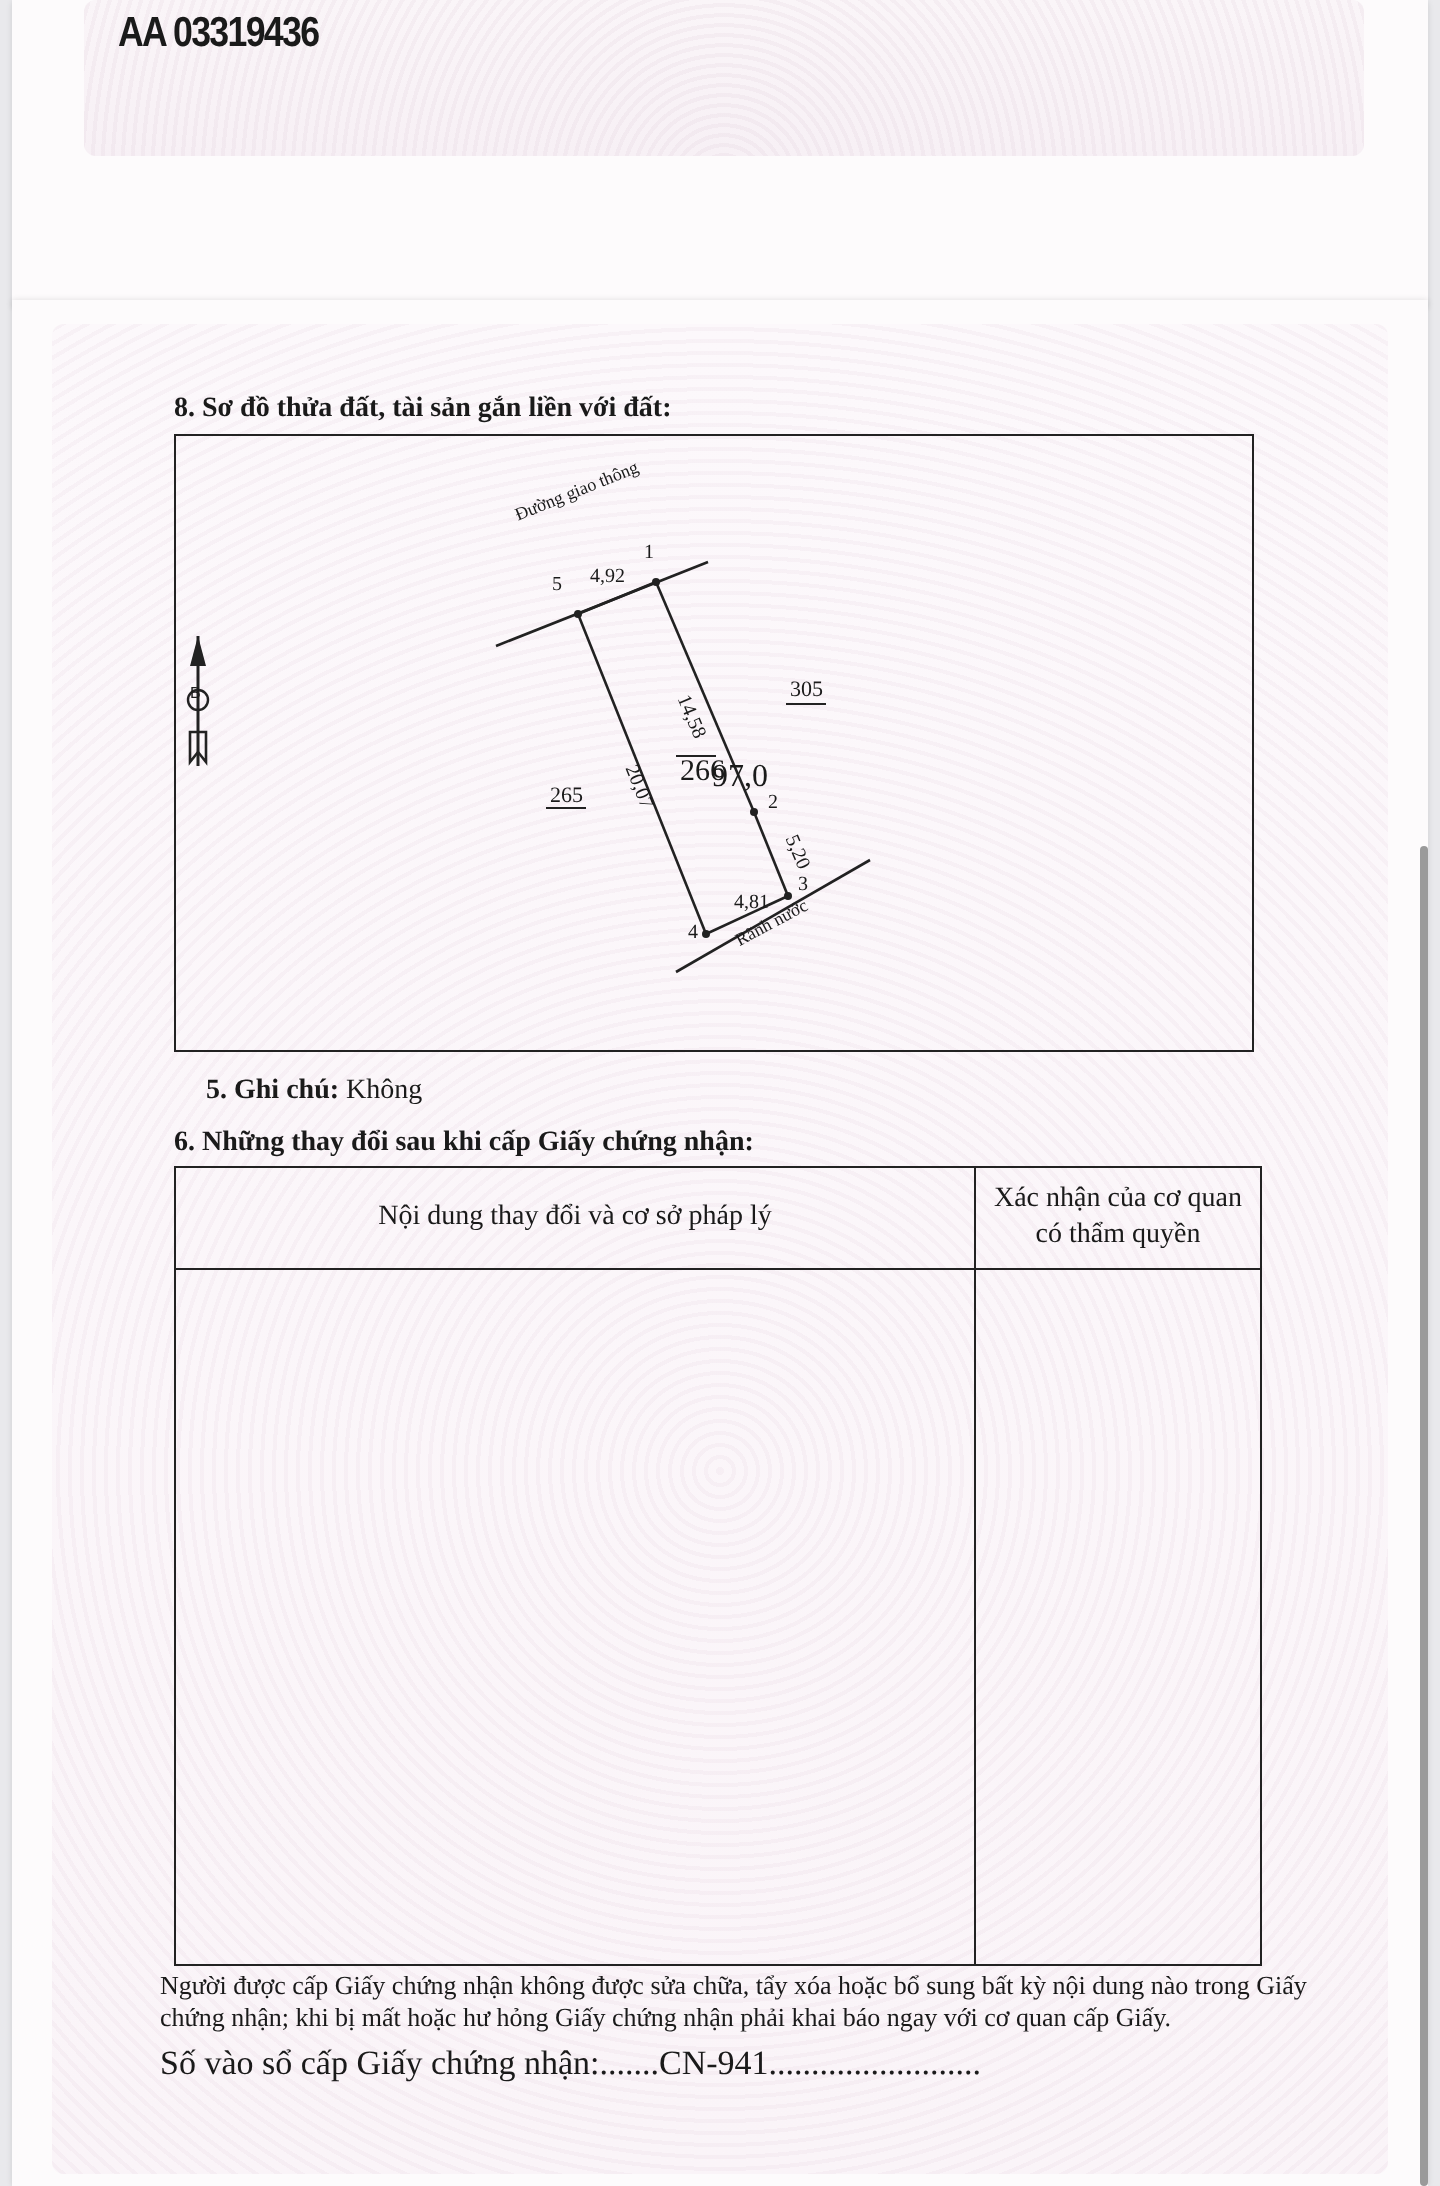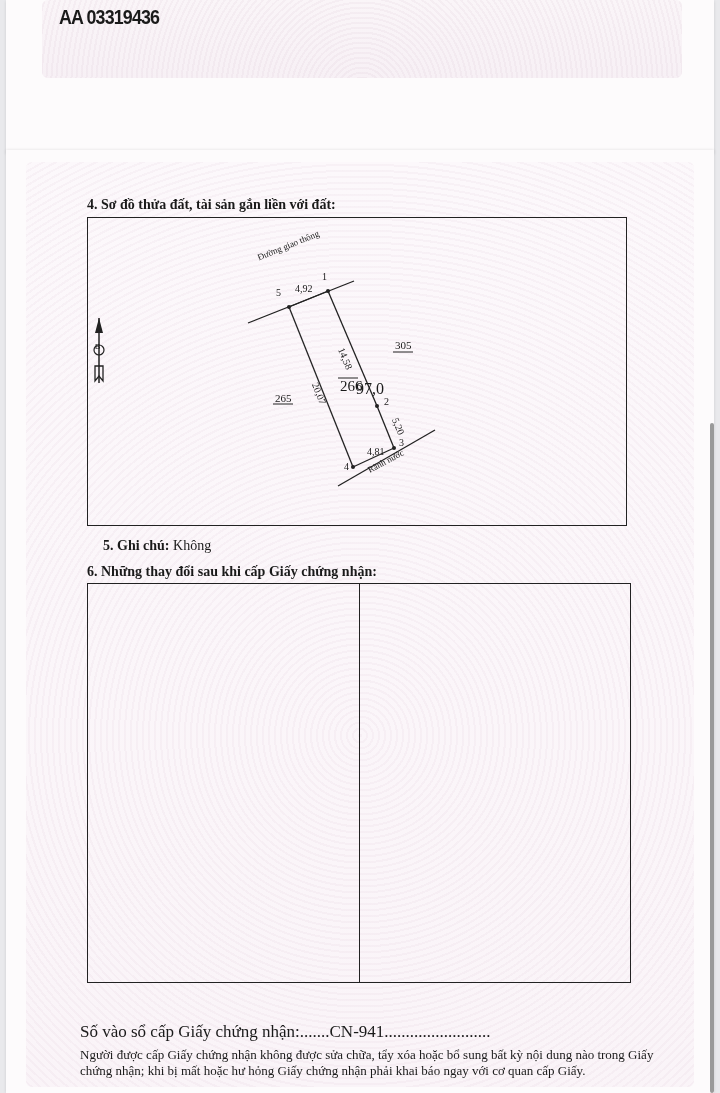--- a/index.html
+++ b/index.html
@@ -24,36 +24,36 @@
   .cs-logo{width:12px;height:12px;background:#1e4a3d;border-radius:2px;color:#fff;font-size:7px;font-weight:bold;line-height:12px;}
   .cs-name{font-size:11px;color:#222;}
   .h{position:absolute;font-weight:bold;font-size:14px;}
   .diagram{position:absolute;left:87px;top:217px;width:540px;height:309px;border:1.5px solid #222;box-sizing:border-box;}
   .note{position:absolute;left:87px;top:538px;font-size:14px;margin-left:16px;}
   .note b{font-weight:bold;}
   table.changes{position:absolute;left:87px;top:583px;width:544px;height:400px;border-collapse:collapse;}
   table.changes td,table.changes th{border:1.5px solid #222;font-weight:normal;font-size:14px;text-align:center;vertical-align:middle;}
   table.changes th{height:48px;}
   .regno{position:absolute;left:80px;top:1022px;font-size:17px;}
-  .warn{position:absolute;left:80px;top:1047px;width:600px;font-size:13px;line-height:16px;}
+  .warn{position:absolute;left:80px;top:985px;width:600px;font-size:13px;line-height:16px;}
   .scrollbar{position:absolute;left:710px;top:423px;width:4px;height:670px;background:#9a9a9a;border-radius:2px;}
 </style>
 </head>
 <body>
 
 <div class="page page1">
   <div class="guilloche g1"></div>
   <div class="serial">AA 03319436</div>
 </div>
 
 <div class="page page2">
   <div class="guilloche g2"></div>
 </div>
 
-<div class="h" style="left:87px;top:197px;">4. Sơ đồ thửa đất, tài sản gắn liền với đất:</div>
+<div class="h" style="left:87px;top:197px;">8. Sơ đồ thửa đất, tài sản gắn liền với đất:</div>
 
 <div class="diagram">
   <svg width="540" height="309" viewBox="0 0 540 309" style="position:absolute;left:0;top:0;">
 
     <g>
       <line x1="11" y1="100" x2="11" y2="165" stroke="#222" stroke-width="1.5"></line>
       <polygon points="11,100 7,115 15,115" fill="#222"></polygon>
       <circle cx="11" cy="132" r="5" fill="none" stroke="#222" stroke-width="1.2"></circle>
       <path d="M7,148 L15,148 L15,163 L11,158 L7,163 Z" fill="none" stroke="#222" stroke-width="1.3"></path>
     </g>
@@ -98,20 +98,24 @@
 
 <div class="note">
   <b>5. Ghi chú:</b>
   <span>Không</span>
 </div>
 
 <div class="h" style="left:87px;top:564px;">6. Những thay đổi sau khi cấp Giấy chứng nhận:</div>
 
 <table class="changes">
   <tbody>
+      <tr>
+    <th style="width:397px;">Nội dung thay đổi và cơ sở pháp lý</th>
+    <th style="line-height:18px;padding:0 6px;">Xác nhận của cơ quan có thẩm quyền</th>
+  </tr>
   <tr>
     <td></td>
     <td></td>
   </tr>
 </tbody>
   </table>
 
 <div class="regno">Số vào sổ cấp Giấy chứng nhận:.......CN-941.........................</div>
 <div class="warn">Người được cấp Giấy chứng nhận không được sửa chữa, tẩy xóa hoặc bổ sung bất kỳ nội dung nào trong Giấy chứng nhận; khi bị mất hoặc hư hỏng Giấy chứng nhận phải khai báo ngay với cơ quan cấp Giấy.</div>
 

